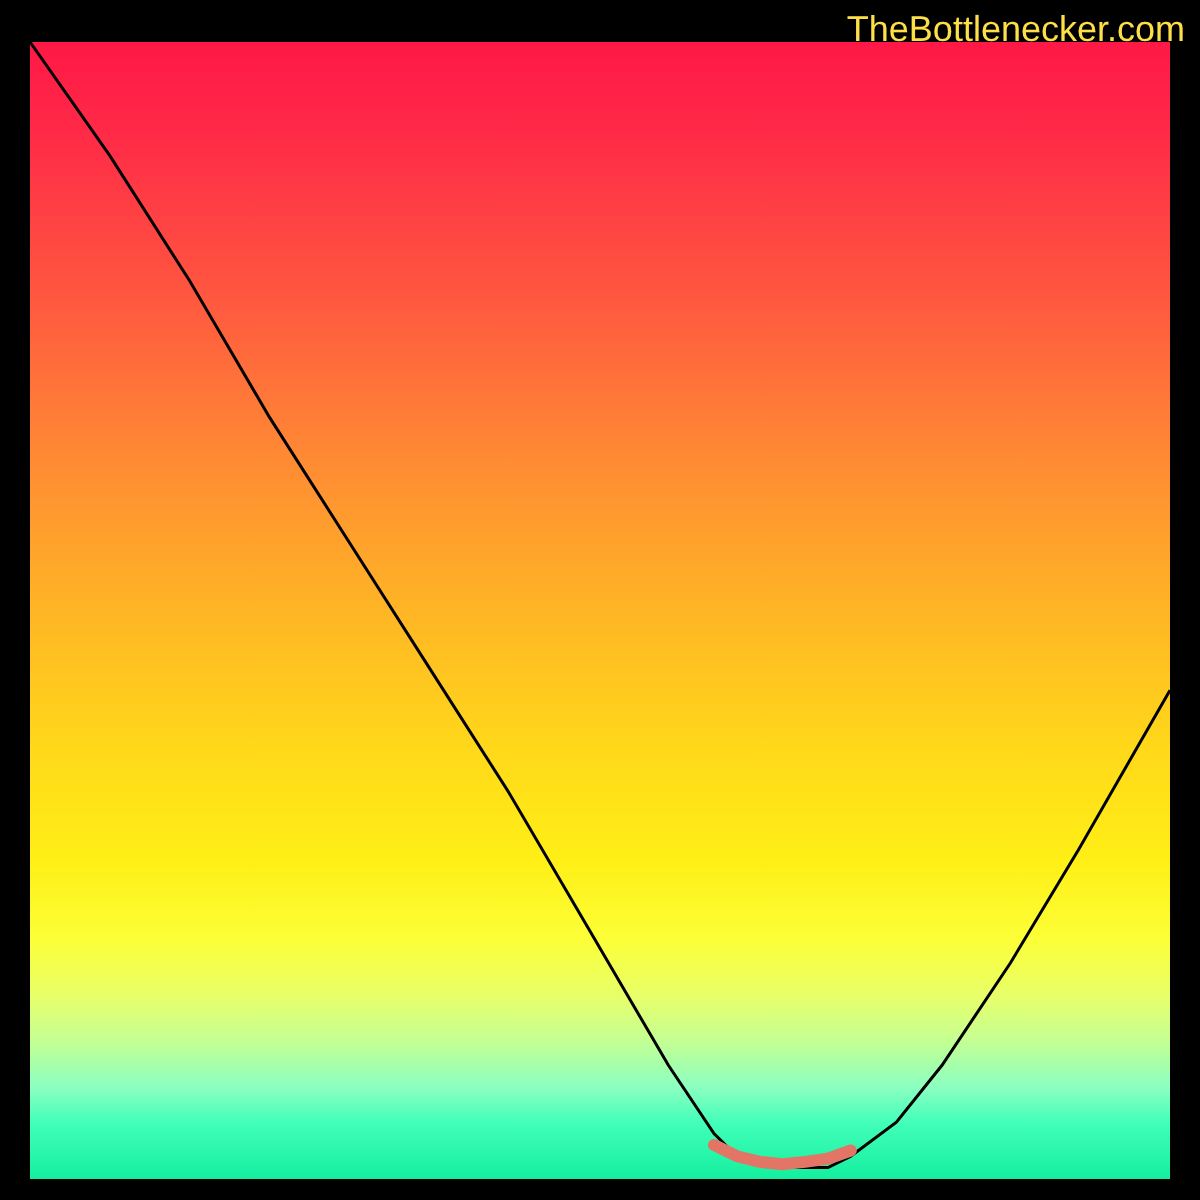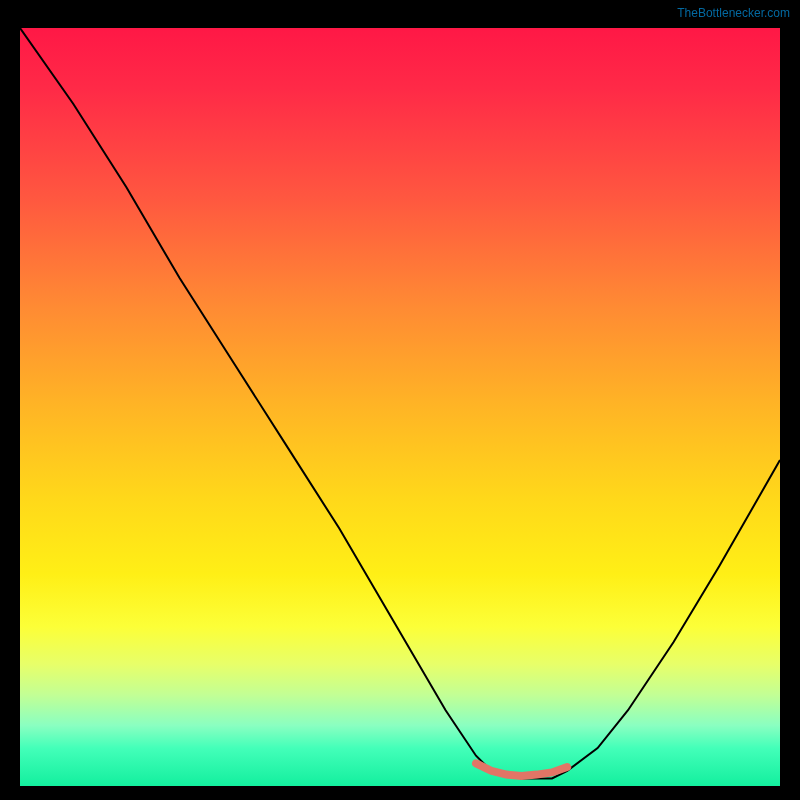--- a/index.html
+++ b/index.html
@@ -8,22 +8,22 @@
     width: 800px;
     height: 800px;
     background: #000;
     position: relative;
     font-family: Arial, sans-serif;
   }
   .watermark {
     position: absolute;
     top: 6px;
     right: 10px;
-    color: #0369a1;
-    font-size: 12px;
+    color: #fde047;
+    font-size: 24px;
     font-weight: 500;
     z-index: 10;
   }
   .plot {
     position: absolute;
     left: 20px;
     top: 28px;
     width: 760px;
     height: 758px;
     background: linear-gradient(to bottom,

